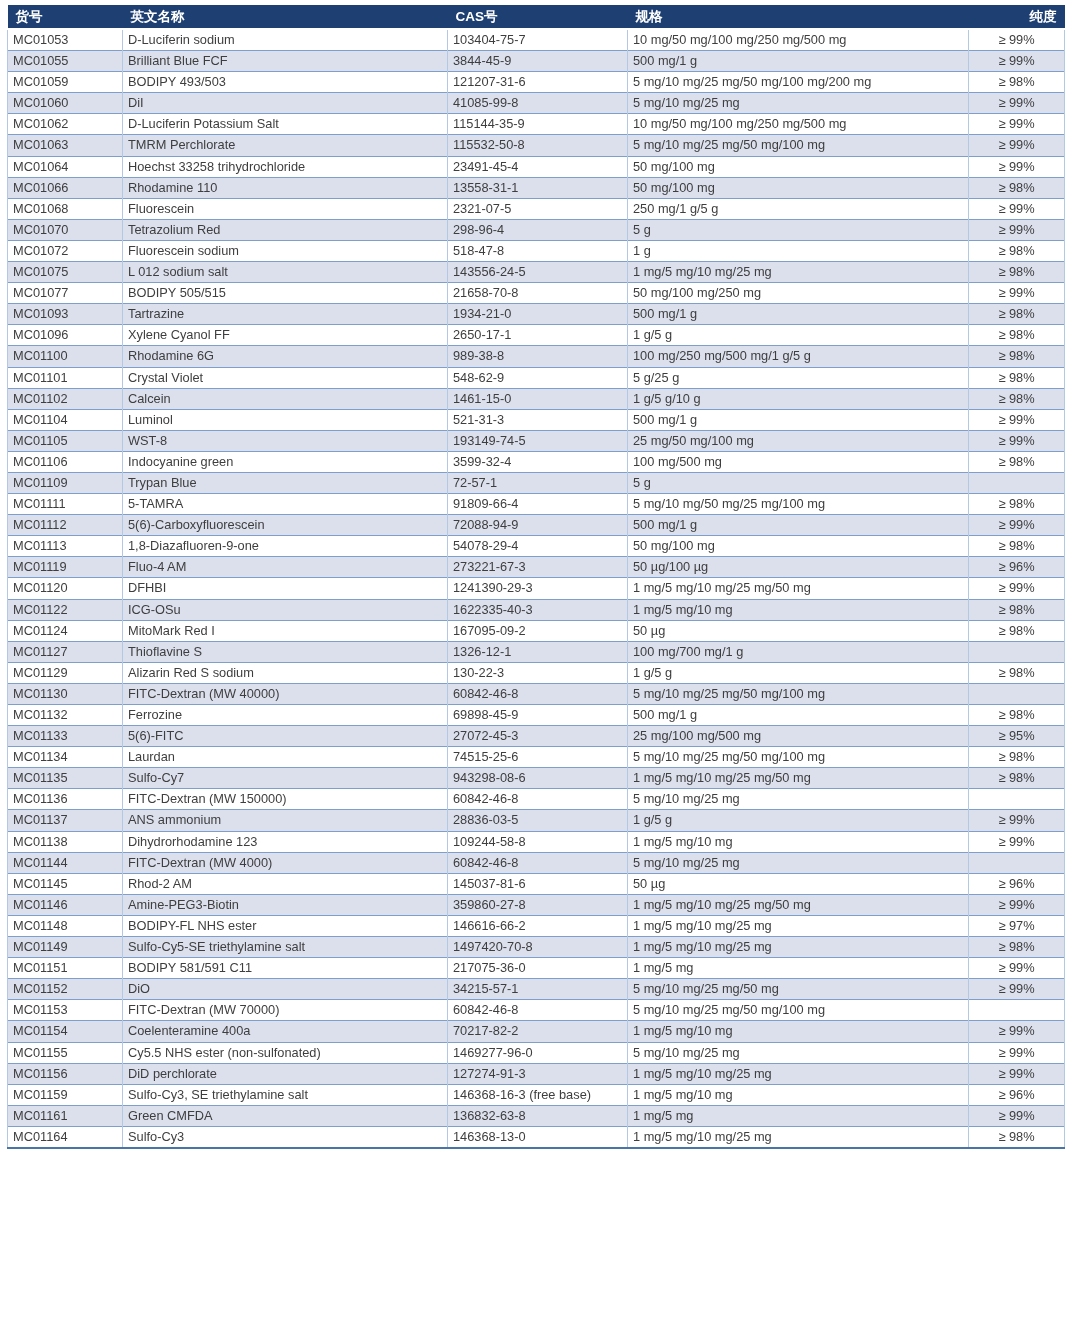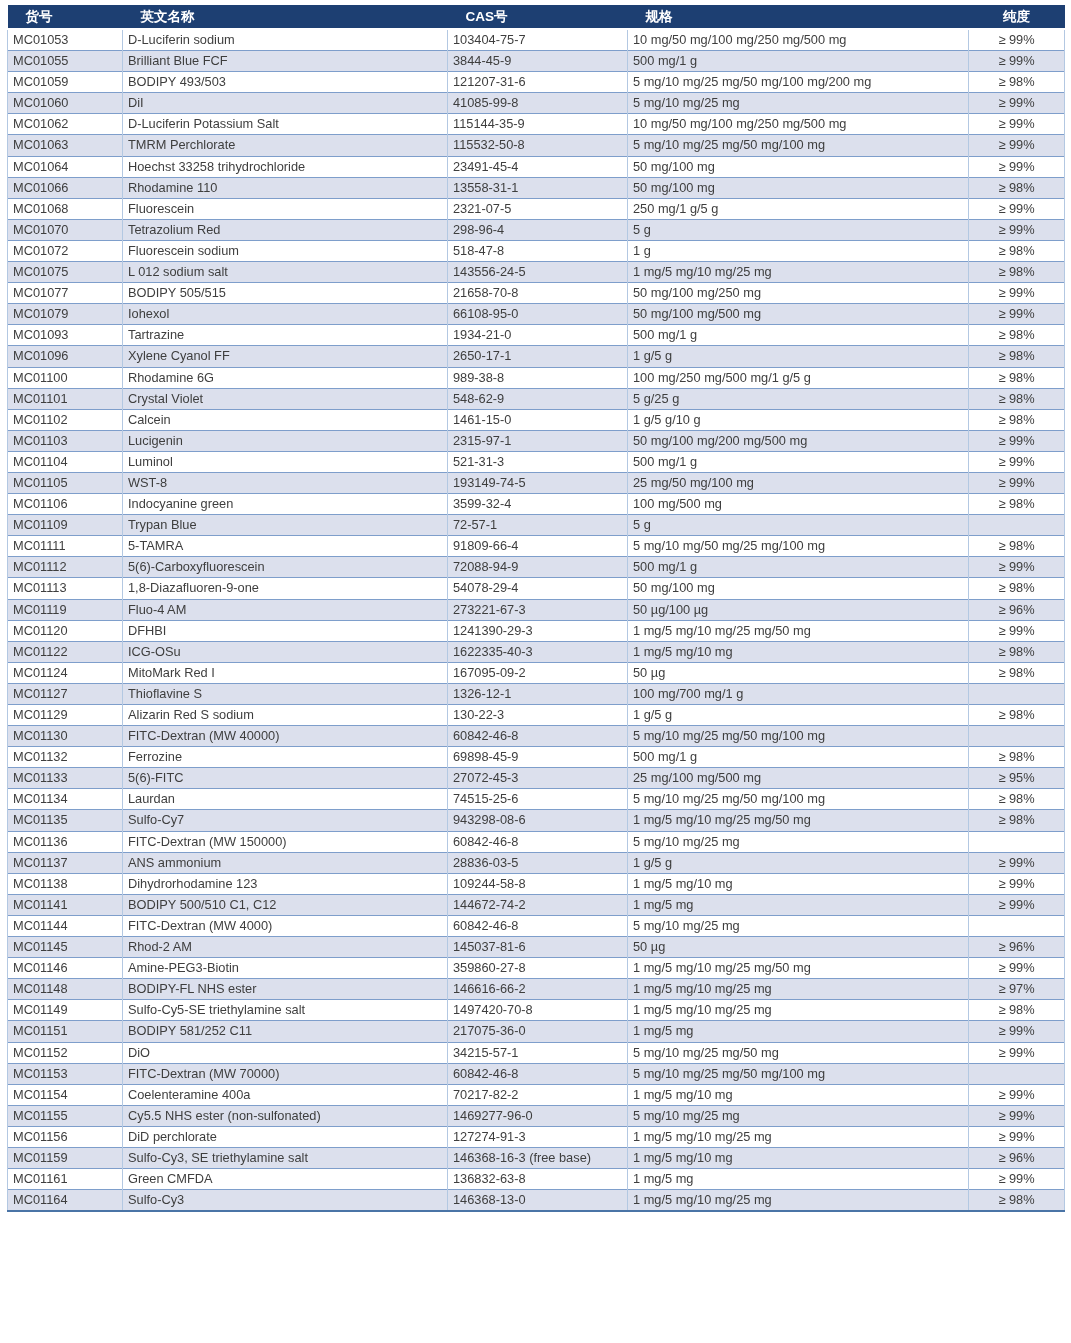--- a/index.html
+++ b/index.html
@@ -33,27 +33,27 @@
   col.c-spec   { width: 341px; }
   col.c-purity { width: 96px; }
 
   thead th {
     background: #1d3f72;
     color: #ffffff;
     font-size: 13.5px;
     font-weight: bold;
     text-align: left;
     height: 23px;
-    padding: 0 18px;
+    padding: 0 8px;
     border: none;
     border-bottom: 2px solid #ffffff;
     white-space: nowrap;
     overflow: hidden;
   }
-  thead th:last-child { text-align: center; }
+  thead th:last-child { text-align: right; }
 
   tbody td {
     font-size: 12.8px;
     color: #3e3e3e;
     height: 20.1px;
     line-height: 20.1px;
     padding: 0 5px;
     border-left: 1px solid #b3c8e2;
     border-right: 1px solid #b3c8e2;
     white-space: nowrap;
@@ -171,27 +171,20 @@
             <td>≥ 98%</td>
           </tr>
           <tr>
             <td>MC01077</td>
             <td>BODIPY 505/515</td>
             <td>21658-70-8</td>
             <td>50 mg/100 mg/250 mg</td>
             <td>≥ 99%</td>
           </tr>
           <tr>
-            <td>MC01079</td>
-            <td>Iohexol</td>
-            <td>66108-95-0</td>
-            <td>50 mg/100 mg/500 mg</td>
-            <td>≥ 99%</td>
-          </tr>
-          <tr>
             <td>MC01093</td>
             <td>Tartrazine</td>
             <td>1934-21-0</td>
             <td>500 mg/1 g</td>
             <td>≥ 98%</td>
           </tr>
           <tr>
             <td>MC01096</td>
             <td>Xylene Cyanol FF</td>
             <td>2650-17-1</td>
@@ -211,27 +204,20 @@
             <td>548-62-9</td>
             <td>5 g/25 g</td>
             <td>≥ 98%</td>
           </tr>
           <tr>
             <td>MC01102</td>
             <td>Calcein</td>
             <td>1461-15-0</td>
             <td>1 g/5 g/10 g</td>
             <td>≥ 98%</td>
-          </tr>
-          <tr>
-            <td>MC01103</td>
-            <td>Lucigenin</td>
-            <td>2315-97-1</td>
-            <td>50 mg/100 mg/200 mg/500 mg</td>
-            <td>≥ 99%</td>
           </tr>
           <tr>
             <td>MC01104</td>
             <td>Luminol</td>
             <td>521-31-3</td>
             <td>500 mg/1 g</td>
             <td>≥ 99%</td>
           </tr>
           <tr>
             <td>MC01105</td>
@@ -367,27 +353,20 @@
             <td>≥ 99%</td>
           </tr>
           <tr>
             <td>MC01138</td>
             <td>Dihydrorhodamine 123</td>
             <td>109244-58-8</td>
             <td>1 mg/5 mg/10 mg</td>
             <td>≥ 99%</td>
           </tr>
           <tr>
-            <td>MC01141</td>
-            <td>BODIPY 500/510 C1, C12</td>
-            <td>144672-74-2</td>
-            <td>1 mg/5 mg</td>
-            <td>≥ 99%</td>
-          </tr>
-          <tr>
             <td>MC01144</td>
             <td>FITC-Dextran (MW 4000)</td>
             <td>60842-46-8</td>
             <td>5 mg/10 mg/25 mg</td>
             <td></td>
           </tr>
           <tr>
             <td>MC01145</td>
             <td>Rhod-2 AM</td>
             <td>145037-81-6</td>
@@ -410,21 +389,21 @@
           </tr>
           <tr>
             <td>MC01149</td>
             <td>Sulfo-Cy5-SE triethylamine salt</td>
             <td>1497420-70-8</td>
             <td>1 mg/5 mg/10 mg/25 mg</td>
             <td>≥ 98%</td>
           </tr>
           <tr>
             <td>MC01151</td>
-            <td>BODIPY 581/252 C11</td>
+            <td>BODIPY 581/591 C11</td>
             <td>217075-36-0</td>
             <td>1 mg/5 mg</td>
             <td>≥ 99%</td>
           </tr>
           <tr>
             <td>MC01152</td>
             <td>DiO</td>
             <td>34215-57-1</td>
             <td>5 mg/10 mg/25 mg/50 mg</td>
             <td>≥ 99%</td>

